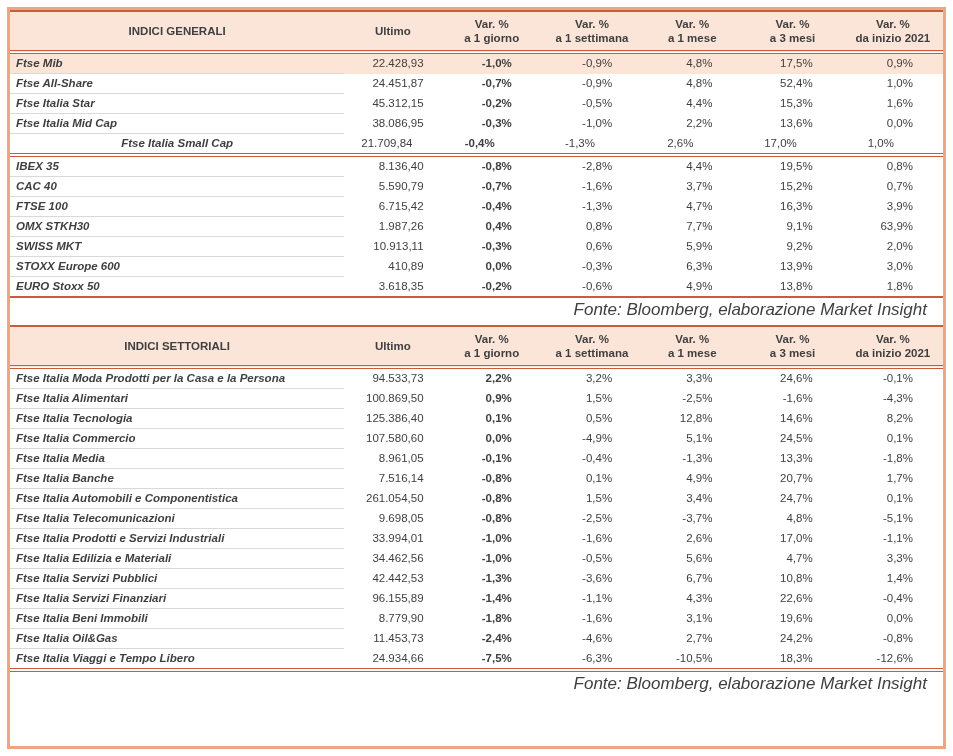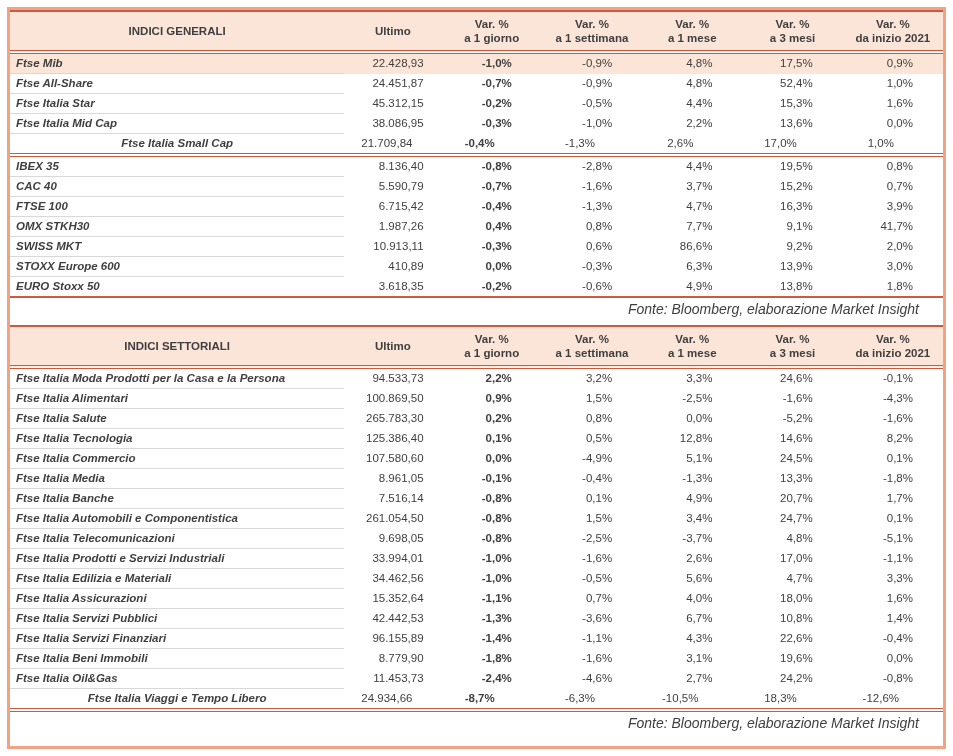--- a/index.html
+++ b/index.html
@@ -43,24 +43,24 @@
   td.name{
     font-weight:bold;font-style:italic;
     border-bottom:1px solid var(--row-rule,#D9D9D9);
   }
   td.num{text-align:right;padding-right:30px;}
   td.ultimo{padding-right:18px;}
   td.d1{font-weight:bold;}
   tr.hl td{background:var(--highlight-bg,#FCE4D6);margin-left:12px;}
   tr.sep td{border-bottom:4px double var(--rule-red,#CC5A3C);text-align:center;}
   table.tbl tbody tr:last-child td{border-bottom:2px solid var(--rule-red,#CC5A3C);}
-  table.tbl.sector tbody tr:last-child td{border-bottom:4px double var(--rule-red,#CC5A3C);text-align:center;}
+  table.tbl.sector tbody tr:last-child td{border-bottom:4px double var(--rule-red,#CC5A3C);}
   .fonte{
-    text-align:right;font-style:italic;font-size:14px;
-    padding:4px 24px 6px;line-height:15px;
+    text-align:right;font-style:italic;font-size:17px;
+    padding:4px 16px 6px;line-height:15px;
   }
   .gap{height:2px;}
 </style>
 </head>
 <body>
 
 <div class="frame">
 
   <table class="tbl">
     <colgroup>
@@ -156,28 +156,28 @@
     <td class="num">16,3%</td>
     <td class="num">3,9%</td>
   </tr>
         <tr>
     <td class="name">OMX STKH30</td>
     <td class="num ultimo">1.987,26</td>
     <td class="num d1">0,4%</td>
     <td class="num">0,8%</td>
     <td class="num">7,7%</td>
     <td class="num">9,1%</td>
-    <td class="num">41,7%</td>
+    <td class="num">63,9%</td>
   </tr>
         <tr>
     <td class="name">SWISS MKT</td>
     <td class="num ultimo">10.913,11</td>
     <td class="num d1">-0,3%</td>
     <td class="num">0,6%</td>
-    <td class="num">86,6%</td>
+    <td class="num">5,9%</td>
     <td class="num">9,2%</td>
     <td class="num">2,0%</td>
   </tr>
         <tr>
     <td class="name">STOXX Europe 600</td>
     <td class="num ultimo">410,89</td>
     <td class="num d1">0,0%</td>
     <td class="num">-0,3%</td>
     <td class="num">6,3%</td>
     <td class="num">13,9%</td>
@@ -232,29 +232,20 @@
         <tr>
     <td class="name">Ftse Italia Alimentari</td>
     <td class="num ultimo">100.869,50</td>
     <td class="num d1">0,9%</td>
     <td class="num">1,5%</td>
     <td class="num">-2,5%</td>
     <td class="num">-1,6%</td>
     <td class="num">-4,3%</td>
   </tr>
         <tr>
-    <td class="name">Ftse Italia Salute</td>
-    <td class="num ultimo">265.783,30</td>
-    <td class="num d1">0,2%</td>
-    <td class="num">0,8%</td>
-    <td class="num">0,0%</td>
-    <td class="num">-5,2%</td>
-    <td class="num">-1,6%</td>
-  </tr>
-        <tr>
     <td class="name">Ftse Italia Tecnologia</td>
     <td class="num ultimo">125.386,40</td>
     <td class="num d1">0,1%</td>
     <td class="num">0,5%</td>
     <td class="num">12,8%</td>
     <td class="num">14,6%</td>
     <td class="num">8,2%</td>
   </tr>
         <tr>
     <td class="name">Ftse Italia Commercio</td>
@@ -313,29 +304,20 @@
         <tr>
     <td class="name">Ftse Italia Edilizia e Materiali</td>
     <td class="num ultimo">34.462,56</td>
     <td class="num d1">-1,0%</td>
     <td class="num">-0,5%</td>
     <td class="num">5,6%</td>
     <td class="num">4,7%</td>
     <td class="num">3,3%</td>
   </tr>
         <tr>
-    <td class="name">Ftse Italia Assicurazioni</td>
-    <td class="num ultimo">15.352,64</td>
-    <td class="num d1">-1,1%</td>
-    <td class="num">0,7%</td>
-    <td class="num">4,0%</td>
-    <td class="num">18,0%</td>
-    <td class="num">1,6%</td>
-  </tr>
-        <tr>
     <td class="name">Ftse Italia Servizi Pubblici</td>
     <td class="num ultimo">42.442,53</td>
     <td class="num d1">-1,3%</td>
     <td class="num">-3,6%</td>
     <td class="num">6,7%</td>
     <td class="num">10,8%</td>
     <td class="num">1,4%</td>
   </tr>
         <tr>
     <td class="name">Ftse Italia Servizi Finanziari</td>
@@ -360,21 +342,21 @@
     <td class="num ultimo">11.453,73</td>
     <td class="num d1">-2,4%</td>
     <td class="num">-4,6%</td>
     <td class="num">2,7%</td>
     <td class="num">24,2%</td>
     <td class="num">-0,8%</td>
   </tr>
         <tr>
     <td class="name">Ftse Italia Viaggi e Tempo Libero</td>
     <td class="num ultimo">24.934,66</td>
-    <td class="num d1">-8,7%</td>
+    <td class="num d1">-7,5%</td>
     <td class="num">-6,3%</td>
     <td class="num">-10,5%</td>
     <td class="num">18,3%</td>
     <td class="num">-12,6%</td>
   </tr>
       </tbody>
   </table>
   <div class="fonte">Fonte: Bloomberg, elaborazione Market Insight</div>
 
 </div>

